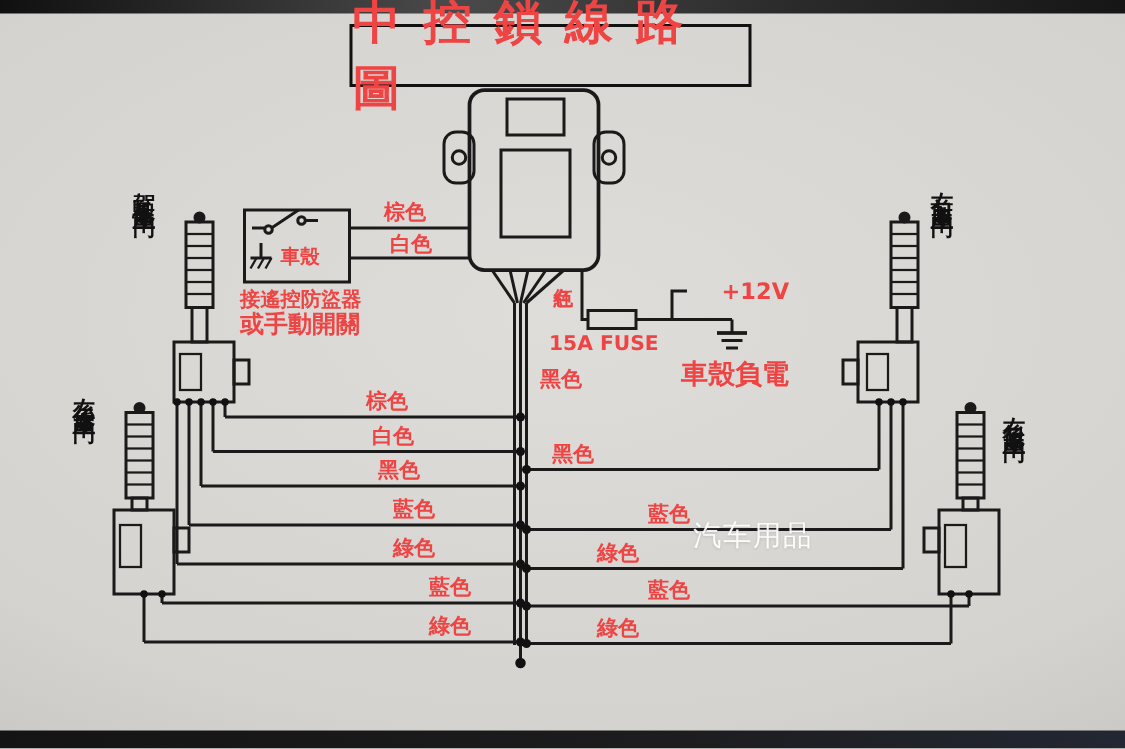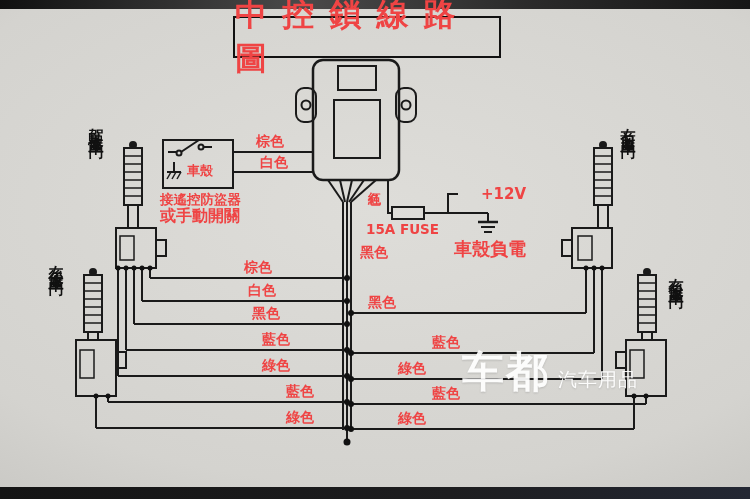--- a/index.html
+++ b/index.html
@@ -240,15 +240,14 @@
 <div class="lbl wire-lbl" style="left:282px;top:383px;">藍色</div>
 <div class="lbl wire-lbl" style="left:282px;top:409px;">綠色</div>
 
 <div class="lbl wire-lbl" style="left:364px;top:294px;">黑色</div>
 <div class="lbl wire-lbl" style="left:428px;top:334px;">藍色</div>
 <div class="lbl wire-lbl" style="left:394px;top:360px;">綠色</div>
 <div class="lbl wire-lbl" style="left:428px;top:385px;">藍色</div>
 <div class="lbl wire-lbl" style="left:394px;top:410px;">綠色</div>
 
 <div class="watermark">
-  <span class="wm-brand">车都</span>
   <span class="wm-sub">汽车用品</span>
 </div>
 
 </body></html>

